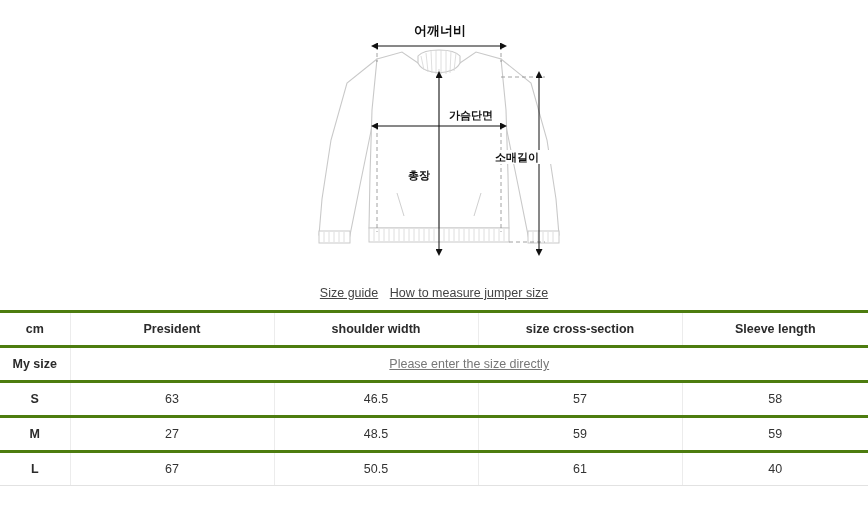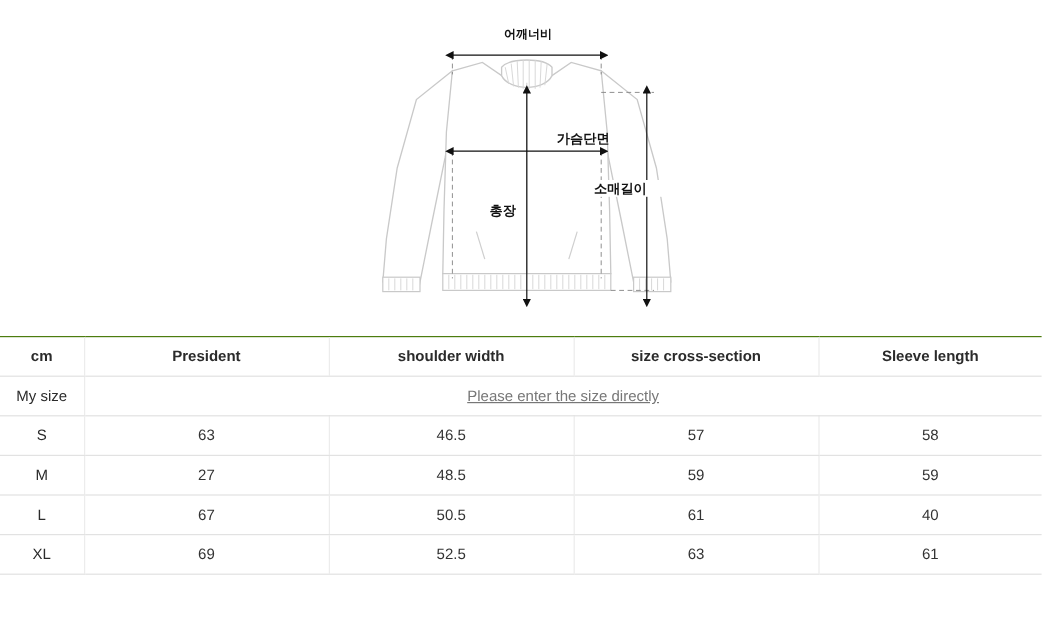--- a/index.html
+++ b/index.html
@@ -52,36 +52,36 @@
   table.size-table {
     border-collapse: collapse;
     width: 868px;
     table-layout: fixed;
     font-size: 12.5px;
     color: #333333;
     margin-top: 8px;
   }
   table.size-table th,
   table.size-table td {
-    border-top: 1px solid #4d7c0f;
+    border-top: 3px solid #4d7c0f;
     border-bottom: 1px solid #e2e2e2;
     height: 32px;
     text-align: center;
     vertical-align: middle;
     font-weight: normal;
     padding: 0;
   }
   table.size-table thead th {
     font-weight: bold;
     font-size: 12.5px;
     color: #2b2b2b;
   }
   table.size-table td.rowlabel,
   table.size-table th.rowlabel {
-    font-weight: normal;
+    font-weight: bold;
     color: #2b2b2b;
   }
   table.size-table .vline {
     border-left: 1px solid #ececec;
   }
   td.mysize-cell {
     color: #777777;
     font-size: 12.5px;
     text-decoration: underline;
   }
@@ -195,26 +195,30 @@
       <line x1="439" y1="77" x2="439" y2="250" stroke="#111111" stroke-width="1" marker-start="url(#arrL)" marker-end="url(#arrR)"></line>
 
       <line x1="539" y1="77" x2="539" y2="250" stroke="#111111" stroke-width="1" marker-start="url(#arrL)" marker-end="url(#arrR)"></line>
 
       <rect x="410" y="22" width="60" height="14" fill="#ffffff"></rect>
       <rect x="443" y="108" width="56" height="14" fill="#ffffff"></rect>
       <rect x="400" y="152" width="38" height="14" fill="#ffffff"></rect>
       <rect x="497" y="150" width="56" height="14" fill="#ffffff"></rect>
     </svg>
 
-    <div style="position:absolute;left:410px;top:22px;width:60px;text-align:center;font-size:10px;font-weight:bold;color:#111;">어깨너비</div>
-    <div style="position:absolute;left:443px;top:108px;width:56px;text-align:center;font-size:11px;font-weight:bold;color:#111;margin-left:15px;">가슴단면</div>
+    <div style="position:absolute;left:410px;top:22px;width:60px;text-align:center;font-size:13px;font-weight:bold;color:#111;">어깨너비</div>
+    <div style="position:absolute;left:443px;top:108px;width:56px;text-align:center;font-size:11px;font-weight:bold;color:#111;">가슴단면</div>
     <div style="position:absolute;left:400px;top:152px;width:38px;text-align:center;font-size:11px;font-weight:bold;color:#111;margin-top:16px;">총장</div>
     <div style="position:absolute;left:495px;top:150px;width:60px;text-align:left;font-size:11px;font-weight:bold;color:#111;">소매길이</div>
   </div>
 
+  <div class="links-row">
+    <a>Size guide</a>
+    <a>How to measure jumper size</a>
+  </div>
 
   <table class="size-table">
     <colgroup>
       <col class="c0">
         <col class="c1">
         <col class="c2">
         <col class="c3">
         <col class="c4">
     </colgroup>
     <thead>
@@ -245,23 +249,16 @@
         <td class="vline">59</td>
         <td class="vline">59</td>
       </tr>
       <tr>
         <th class="rowlabel">L</th>
         <td class="vline">67</td>
         <td class="vline">50.5</td>
         <td class="vline">61</td>
         <td class="vline">40</td>
       </tr>
-      <tr>
-        <th class="rowlabel">XL</th>
-        <td class="vline">69</td>
-        <td class="vline">52.5</td>
-        <td class="vline">63</td>
-        <td class="vline">61</td>
-      </tr>
     </tbody>
   </table>
 
 </div>
 
 </body></html>

